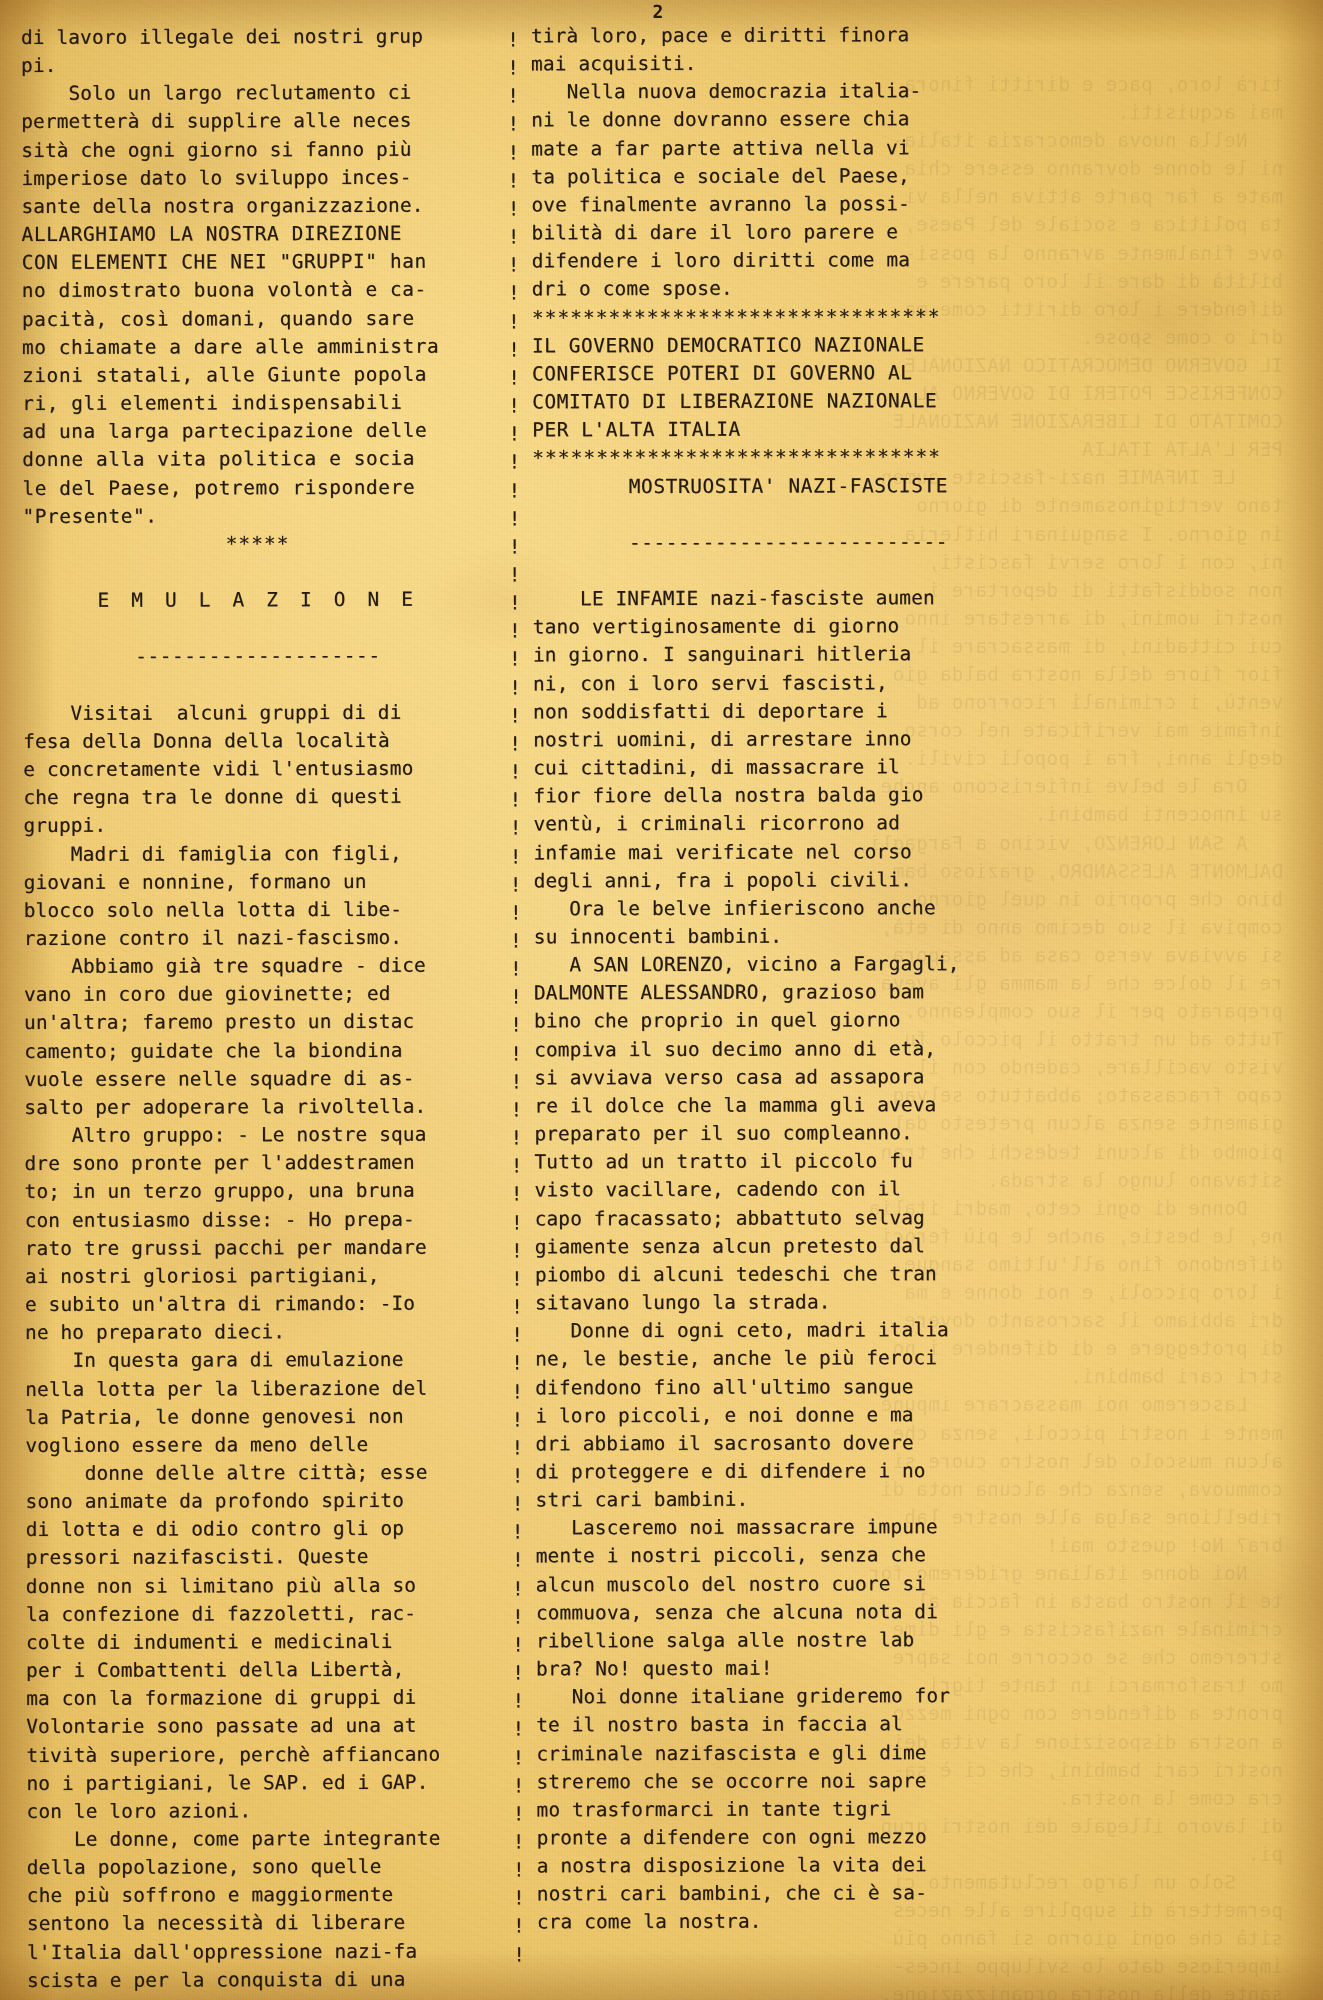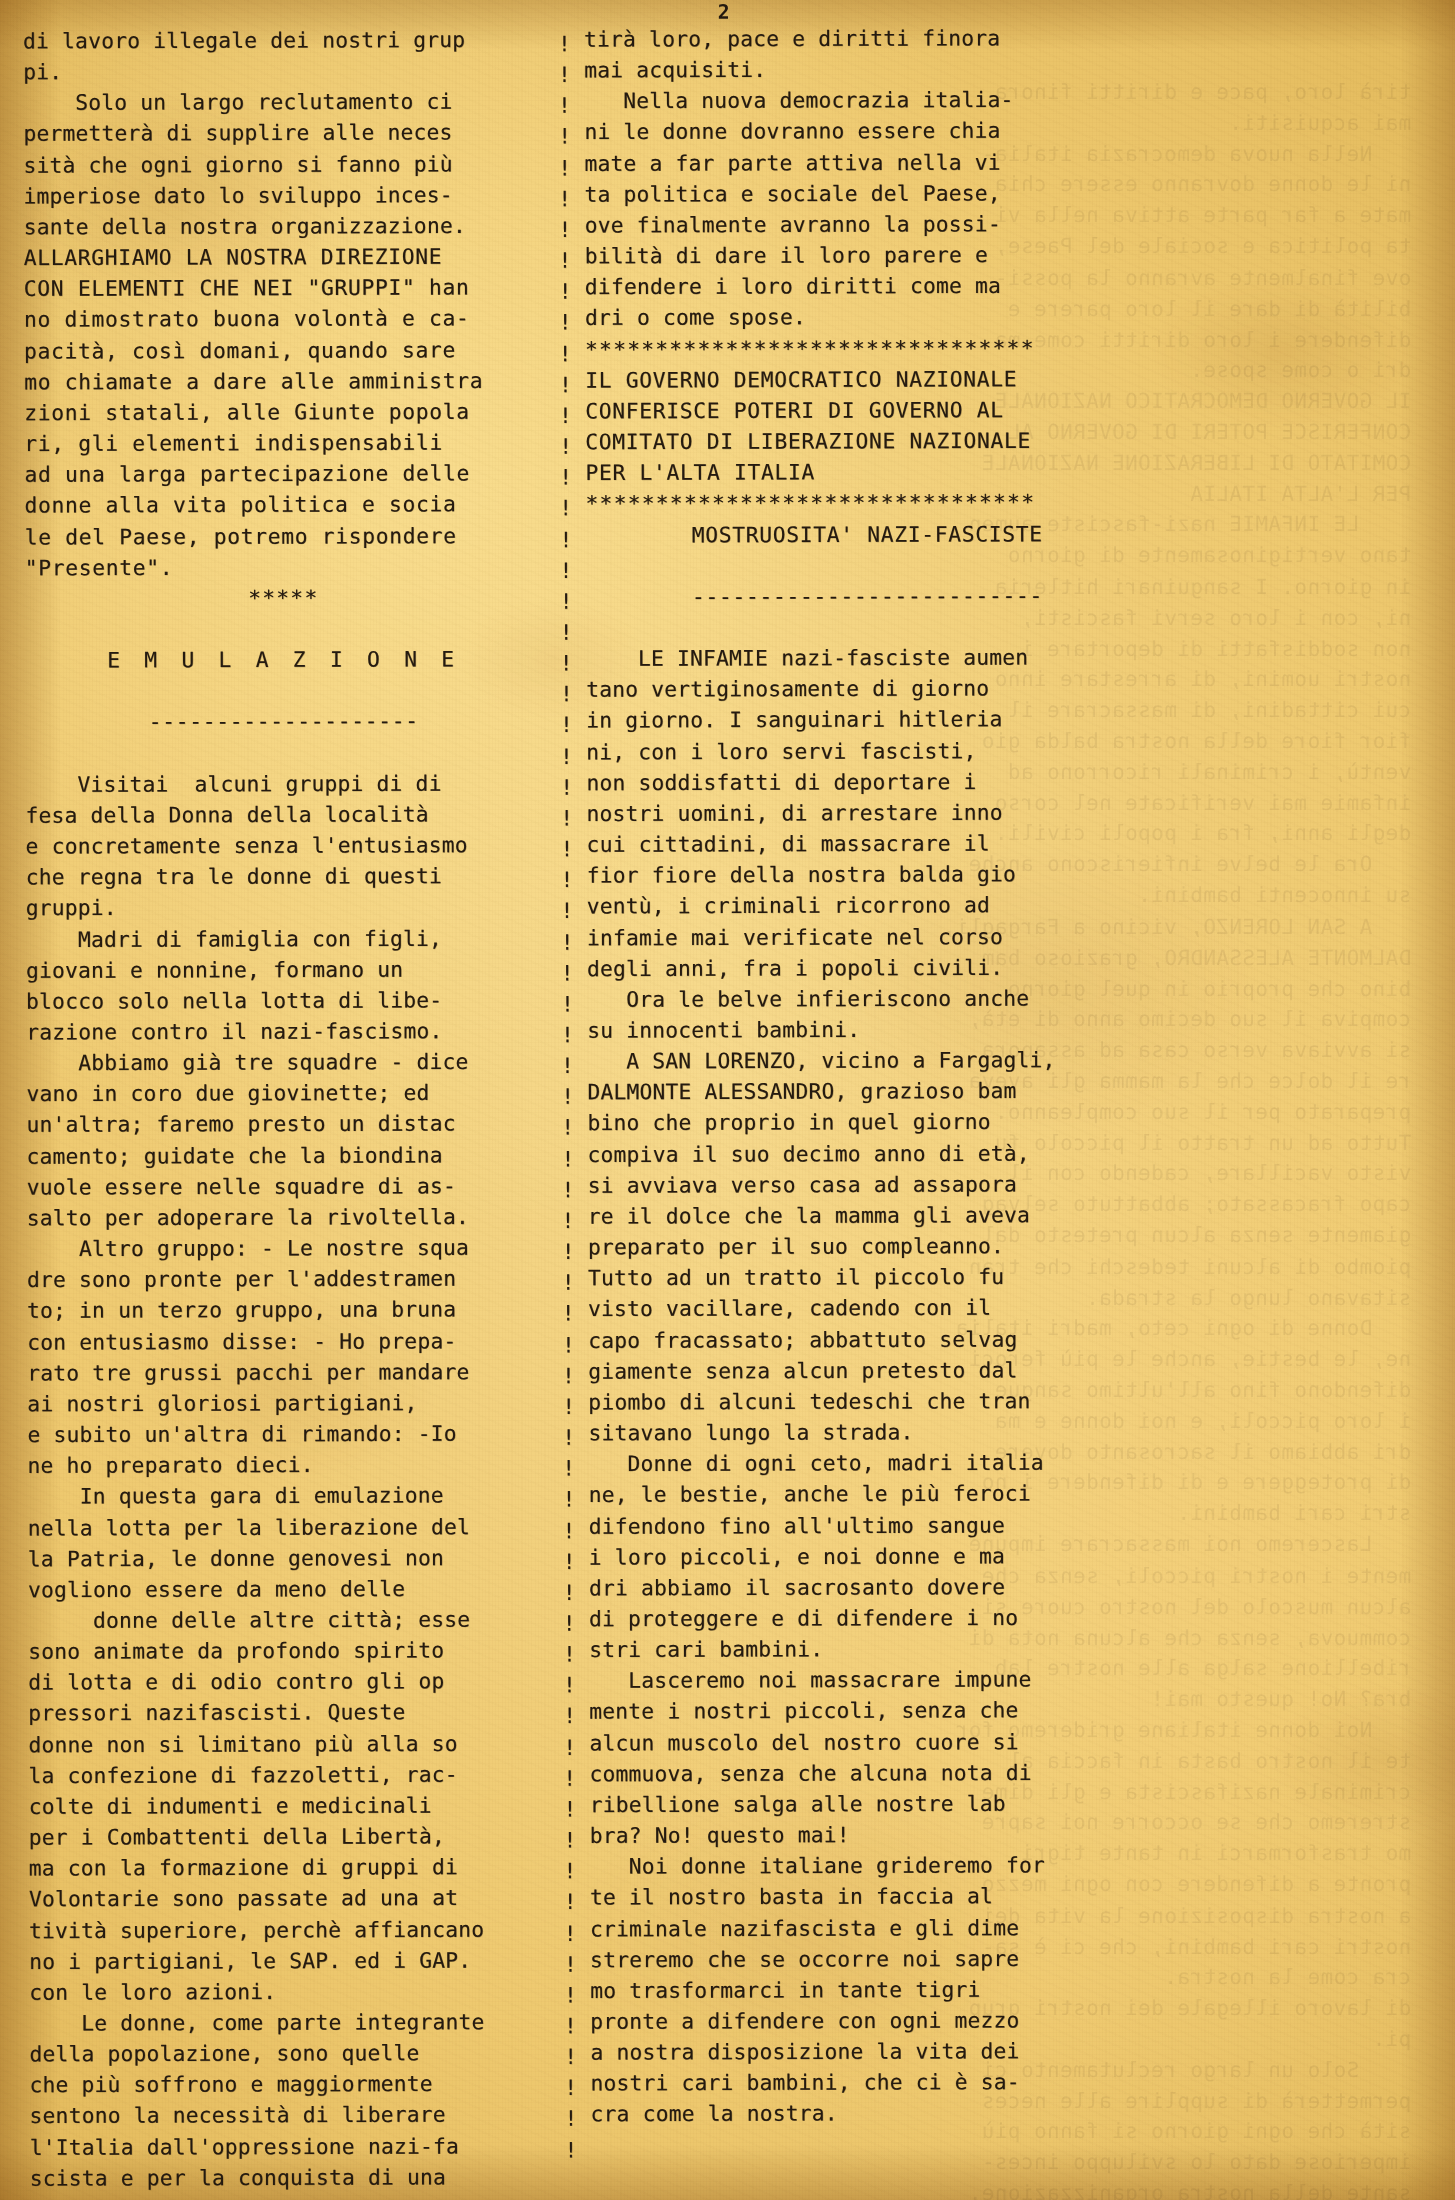--- a/index.html
+++ b/index.html
@@ -298,21 +298,21 @@
 ri, gli elementi indispensabili
 ad una larga partecipazione delle
 donne alla vita politica e socia
 le del Paese, potremo rispondere
 "Presente".</span>
 <span class="head-center stars">*****</span>
 <span class="head-center sparse">E M U L A Z I O N E</span>
 <span class="head-center rule">--------------------</span>
 <span>    Visitai  alcuni gruppi di di
 fesa della Donna della località
-e concretamente senza l'entusiasmo
+e concretamente vidi l'entusiasmo
 che regna tra le donne di questi
 gruppi.</span>
 <span>    Madri di famiglia con figli,
 giovani e nonnine, formano un
 blocco solo nella lotta di libe-
 razione contro il nazi-fascismo.</span>
 <span>    Abbiamo già tre squadre - dice
 vano in coro due giovinette; ed
 un'altra; faremo presto un distac
 camento; guidate che la biondina

